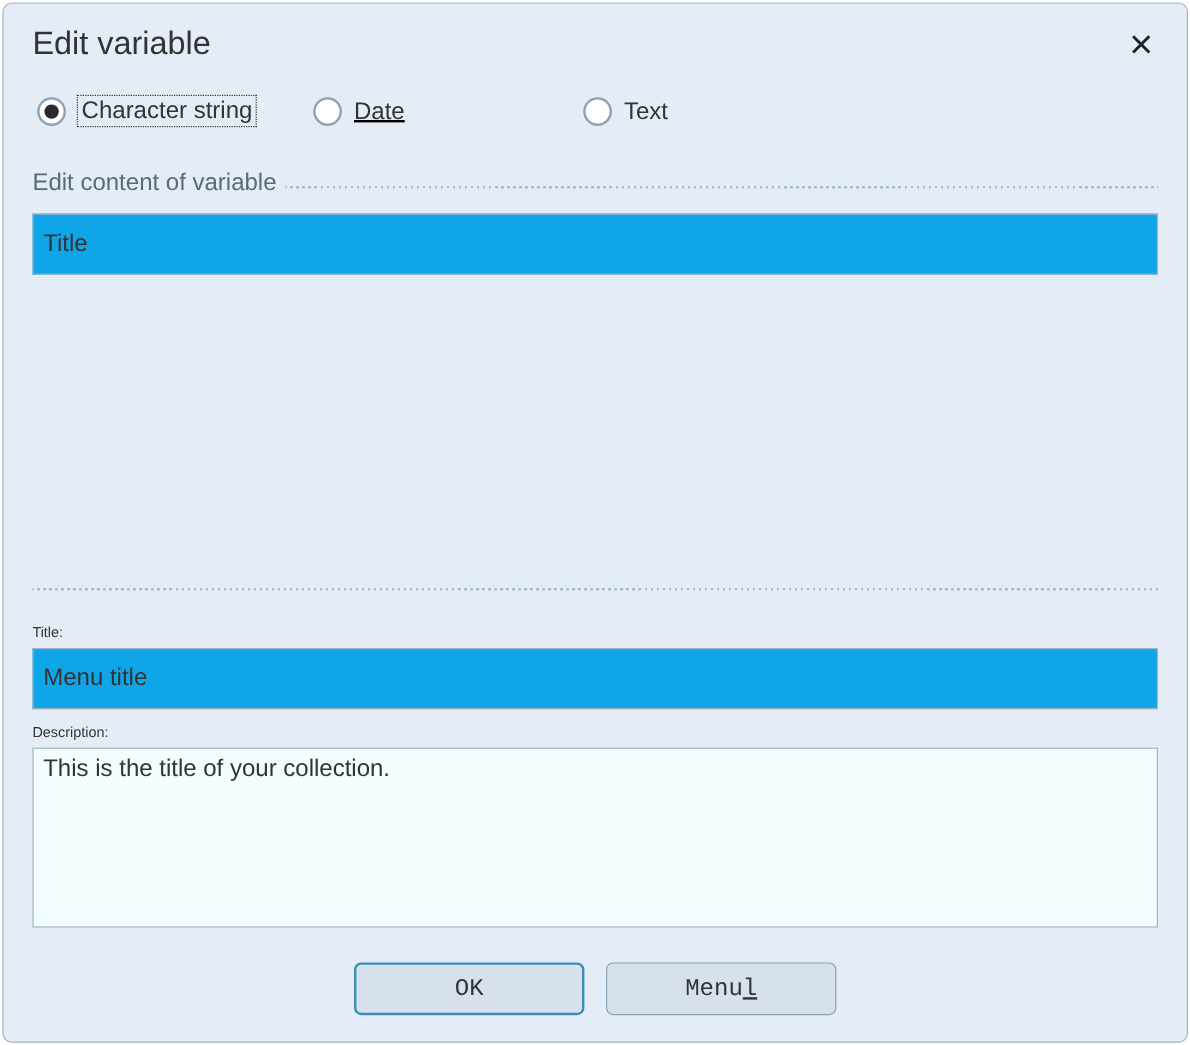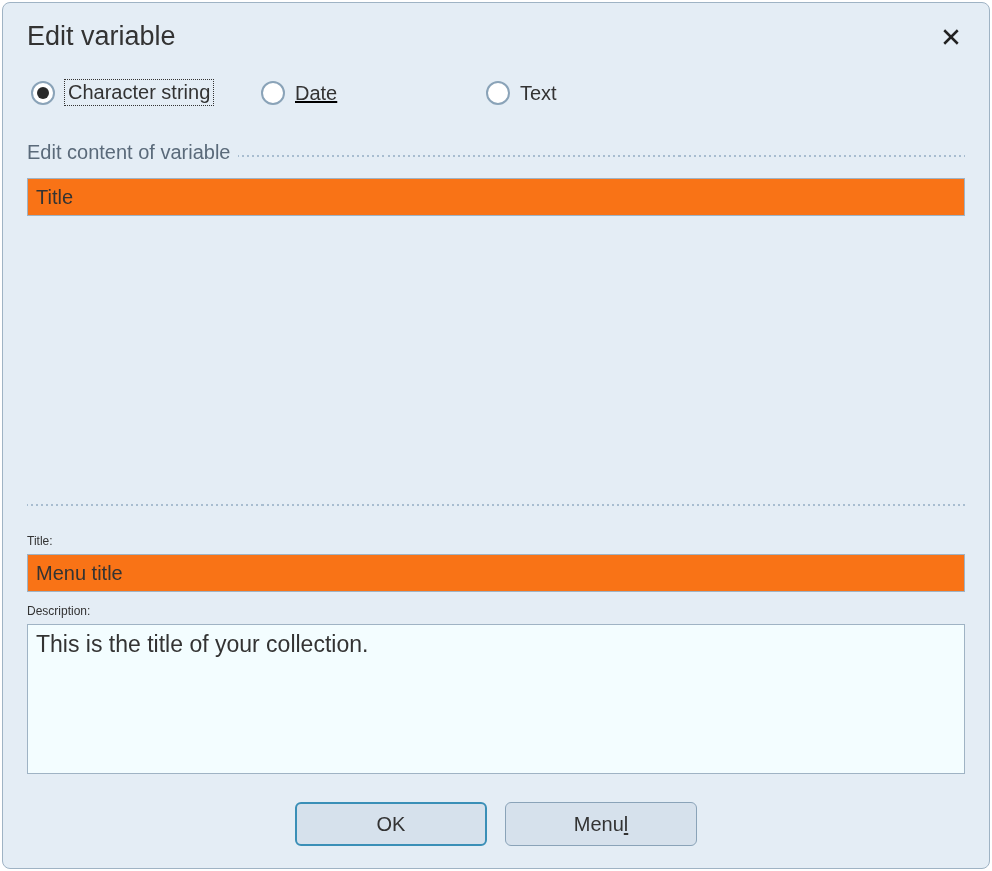--- a/index.html
+++ b/index.html
@@ -101,22 +101,22 @@
       font-size: 20px;
       color: #333;
       cursor: pointer;
     }
     .radio-label.selected {
       padding: 1px 3px;
       outline: 1px dotted #333;
     }
     .text-input {
       width: 100%;
-      height: 38px;
-      background: #f97316;
+      height: 51px;
+      background: #0ea5e9;
       border: 1px solid #9fb3c4;
       padding: 4px 8px;
       font-size: 20px;
       color: #333;
       font-family: inherit;
     }
     .content-section {
       margin-bottom: 12px;
     }
     .spacer-flex { flex: 1; min-height: 160px; }
@@ -127,41 +127,41 @@
       display: block;
     }
     .desc-group { margin-top: 12px; }
     .title-group { margin-top: 14px; }
     .textarea {
       width: 100%;
       height: 150px;
       background: #f3fdff;
       border: 1px solid #9fb3c4;
       padding: 6px 8px;
-      font-size: 23px;
+      font-size: 20px;
       color: #333;
       font-family: inherit;
       resize: none;
     }
     .button-row {
       display: flex;
       justify-content: center;
       gap: 18px;
       margin-top: 24px;
     }
     .btn {
       width: 192px;
       height: 44px;
       background: #d6e1ec;
       border: 1px solid #8aa3b8;
       border-radius: 6px;
       font-size: 20px;
       color: #333;
       cursor: pointer;
-      font-family: Liberation Sans, sans-serif;
+      font-family: Liberation Mono, monospace;
     }
     .btn.primary {
       border: 2px solid #3a8fb7;
     }
     .mnemonic { text-decoration: underline; text-decoration-style: solid; text-underline-offset: 2px;}
   </style>
 </head>
 <body>
 
 <div class="dialog">

